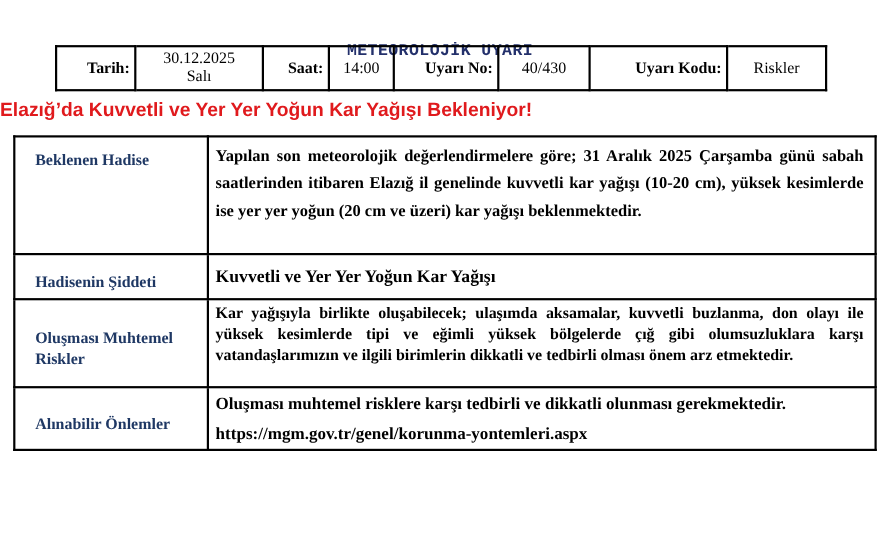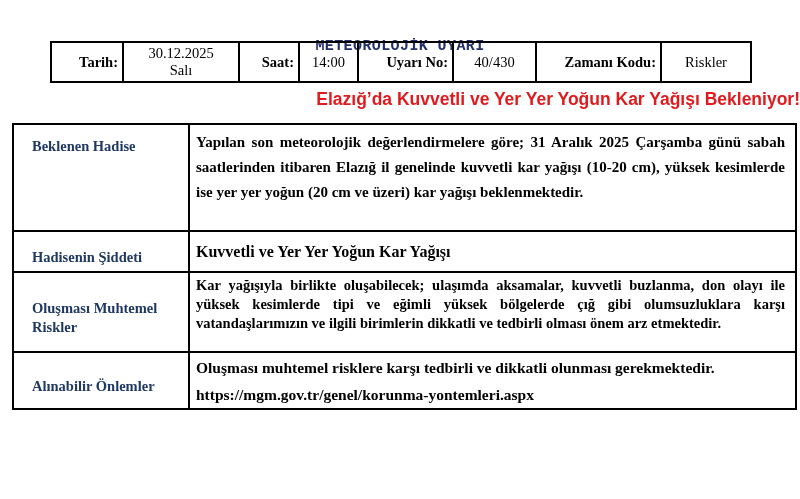--- a/index.html
+++ b/index.html
@@ -34,21 +34,21 @@
     padding: 1px 4px;
     overflow: hidden;
     white-space: nowrap;
   }
   .header-table td.hlabel { font-weight: bold; text-align: right; padding-left: 10px; }
   .header-table td.hvalue { font-weight: normal; text-align: center; }
   .header-table td.hvalue .two-line { line-height: 17px; display: inline-block; white-space: normal; }
 
   .headline {
     position: absolute; top: 89px; left: 0; width: 100%;
-    text-align: right;
+    text-align: left;
     font-family: "Liberation Sans", sans-serif;
     font-weight: bold; font-size: 17.5px;
     color: #e01a1d;
   }
 
   .main-table {
     position: absolute; top: 123px; left: 12px;
     width: 783px;
   }
   .main-table td { border: 2px solid #000; overflow: hidden; }
@@ -108,21 +108,21 @@
       <tr>
     <td class="hlabel">Tarih:</td>
     <td class="hvalue">
       <span class="two-line"><span>30.12.2025</span><br>
       <span>Salı</span></span>
     </td>
     <td class="hlabel">Saat:</td>
     <td class="hvalue">14:00</td>
     <td class="hlabel">Uyarı No:</td>
     <td class="hvalue">40/430</td>
-    <td class="hlabel">Zamanı Kodu:</td>
+    <td class="hlabel">Uyarı Kodu:</td>
     <td class="hvalue">Riskler</td>
   </tr>
 </tbody>
   </table>
 
 <div class="headline">Elazığ’da Kuvvetli ve Yer Yer Yoğun Kar Yağışı Bekleniyor!</div>
 
 <table class="main-table">
   <colgroup>
     <col style="width:176px">

